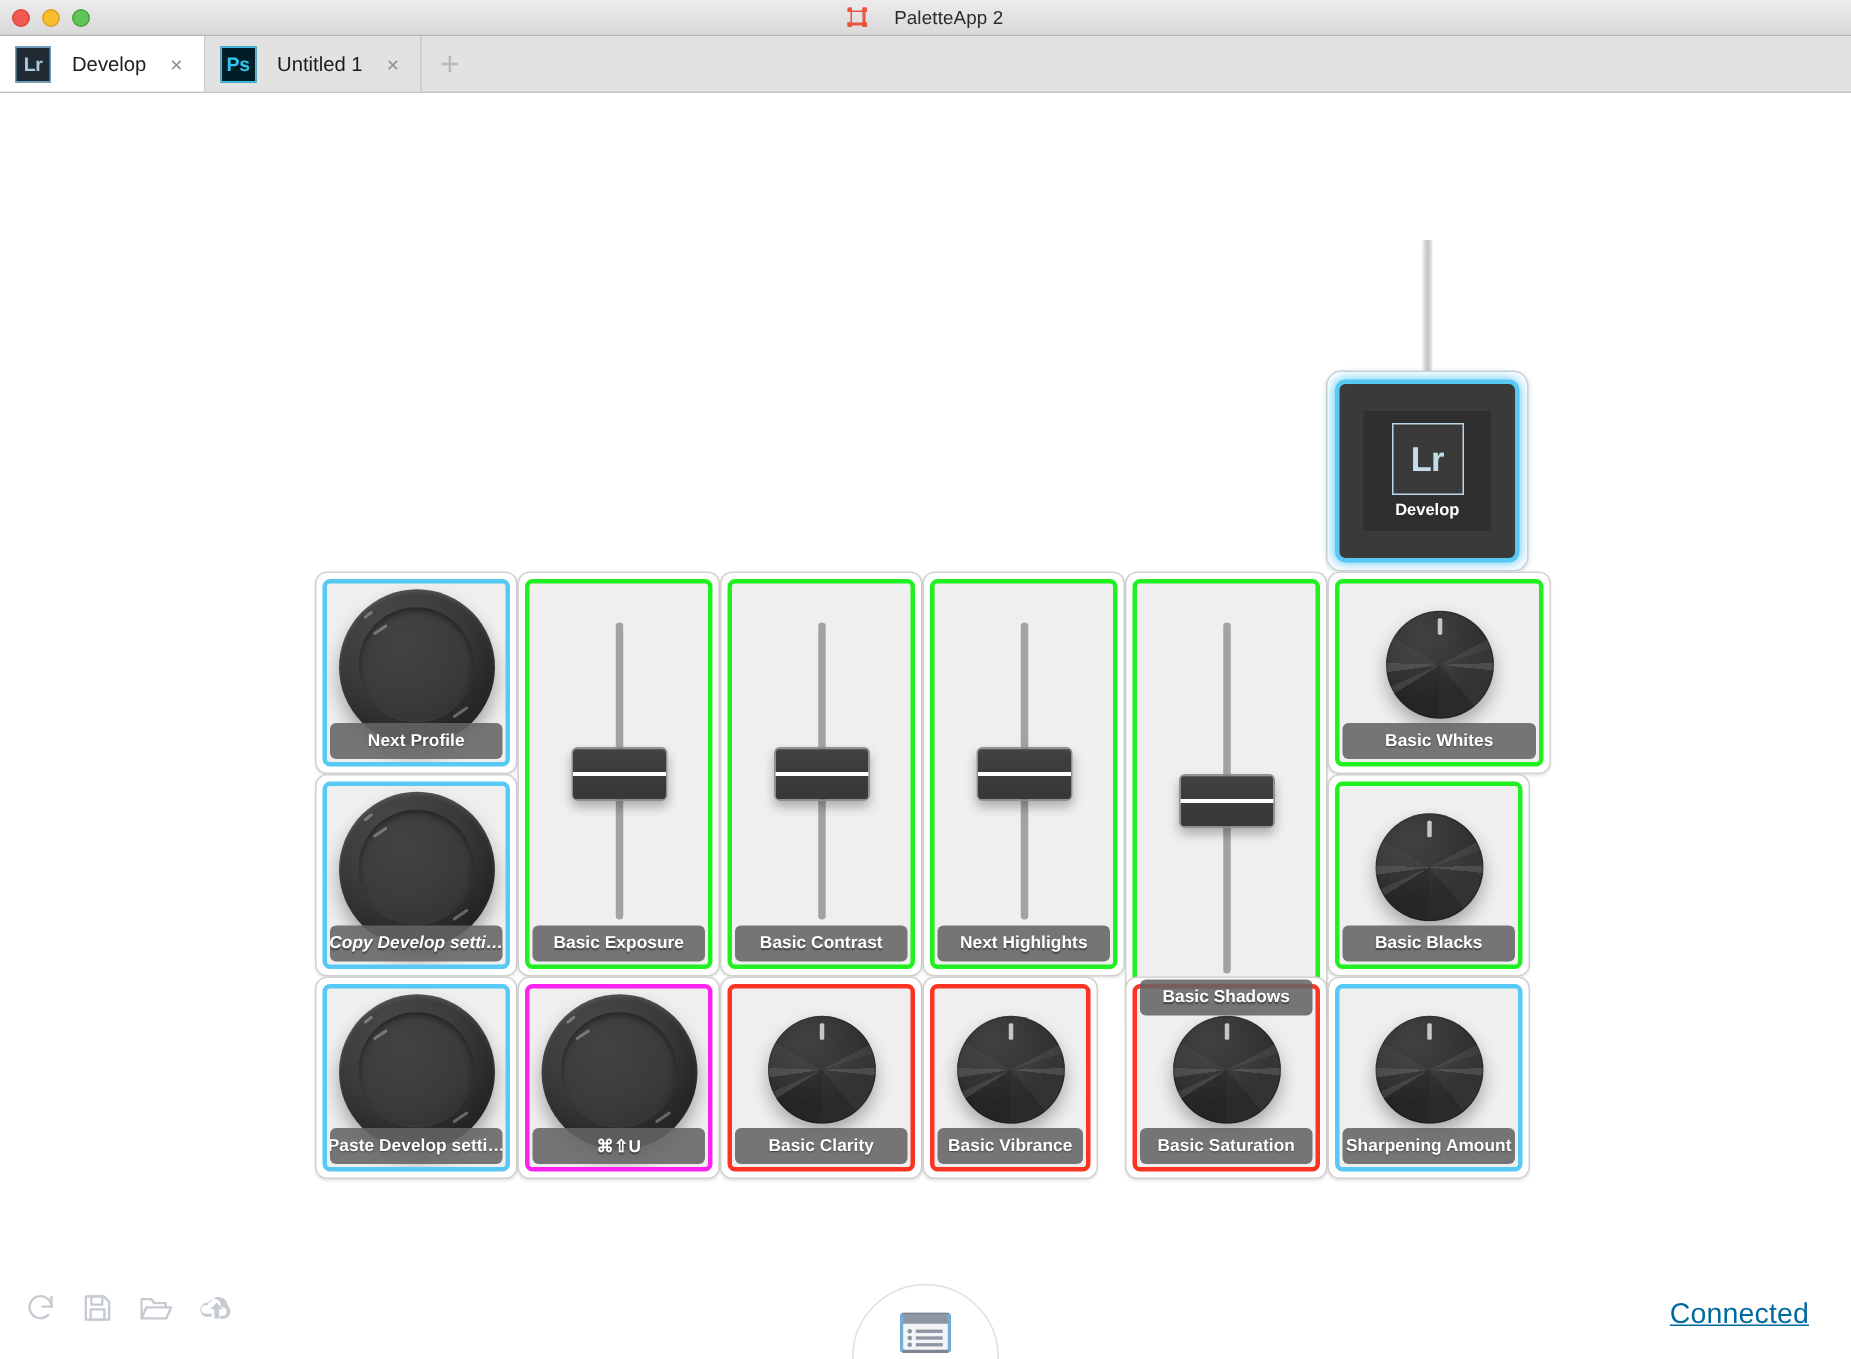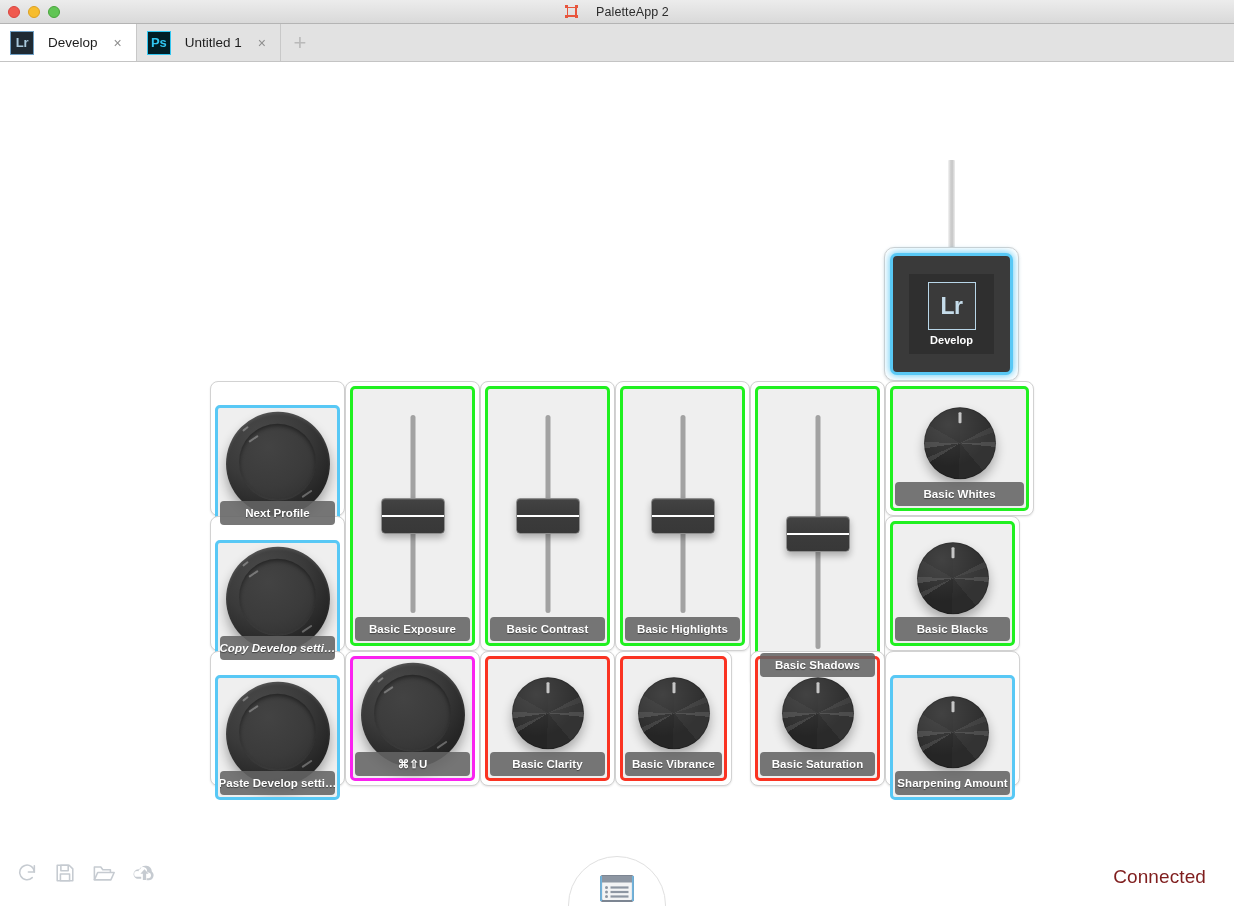--- a/index.html
+++ b/index.html
@@ -175,21 +175,21 @@
     font-size: 11.5px;
     font-weight: bold;
     text-shadow: 0 1px 1px rgba(0,0,0,.45);
     white-space: nowrap;
     overflow: hidden;
     z-index: 4;
     letter-spacing: .05px;
   }
 
   
-  .c-blue    .mod-inner { border-color: #58c8f5; margin-top: 19px; }
+  .c-blue    .mod-inner { border-color: #58c8f5; }
   .c-green   .mod-inner { border-color: #20f020; }
   .c-red     .mod-inner { border-color: #fa3322; }
   .c-magenta .mod-inner { border-color: #fa22f0; }
 
   
   .btn-knob {
     position: absolute;
     left: 50%; top: 50%;
     transform: translate(-50%,-54%);
     width: 104px; height: 104px;
@@ -335,22 +335,23 @@
   #footer-tools {
     position: absolute;
     left: 16px; bottom: 16px;
     display: flex; align-items: center; gap: 16px;
   }
   .ficon { color: #c6cbd1; display: block; }
   #status {
     position: absolute;
     right: 28px; bottom: 16px;
     font-size: 19px;
-    color: #7f1d1d;
+    color: #0369a1;
     letter-spacing: .1px;
+    text-decoration: underline;
   }
   #drawer-handle {
     position: absolute;
     left: 50%; transform: translateX(-50%);
     bottom: -50px;
     width: 98px; height: 98px;
     border-radius: 50%;
     background: #ffffff;
     border: 1px solid #e0e0e0;
     display: flex; align-items: flex-start; justify-content: center;
@@ -468,21 +469,21 @@
           <div class="dial">
             <span class="pointer"></span>
           </div>
           <div class="mod-label">Basic Clarity</div>
         </div>
       </div>
       <div class="mod c-green" style="left: 615px; top: 319px; width: 135px; height: 270px;">
         <div class="mod-inner">
           <div class="slider-track"></div>
           <div class="slider-thumb" style="top: 50%;"></div>
-          <div class="mod-label">Basic Highlights</div>
+          <div class="mod-label">Next Highlights</div>
         </div>
       </div>
       <div class="mod c-red" style="left: 615px; top: 589px; width: 117px; height: 135px;">
         <div class="mod-inner">
           <div class="dial">
             <span class="pointer"></span>
           </div>
           <div class="mod-label">Basic Vibrance</div>
         </div>
       </div>

